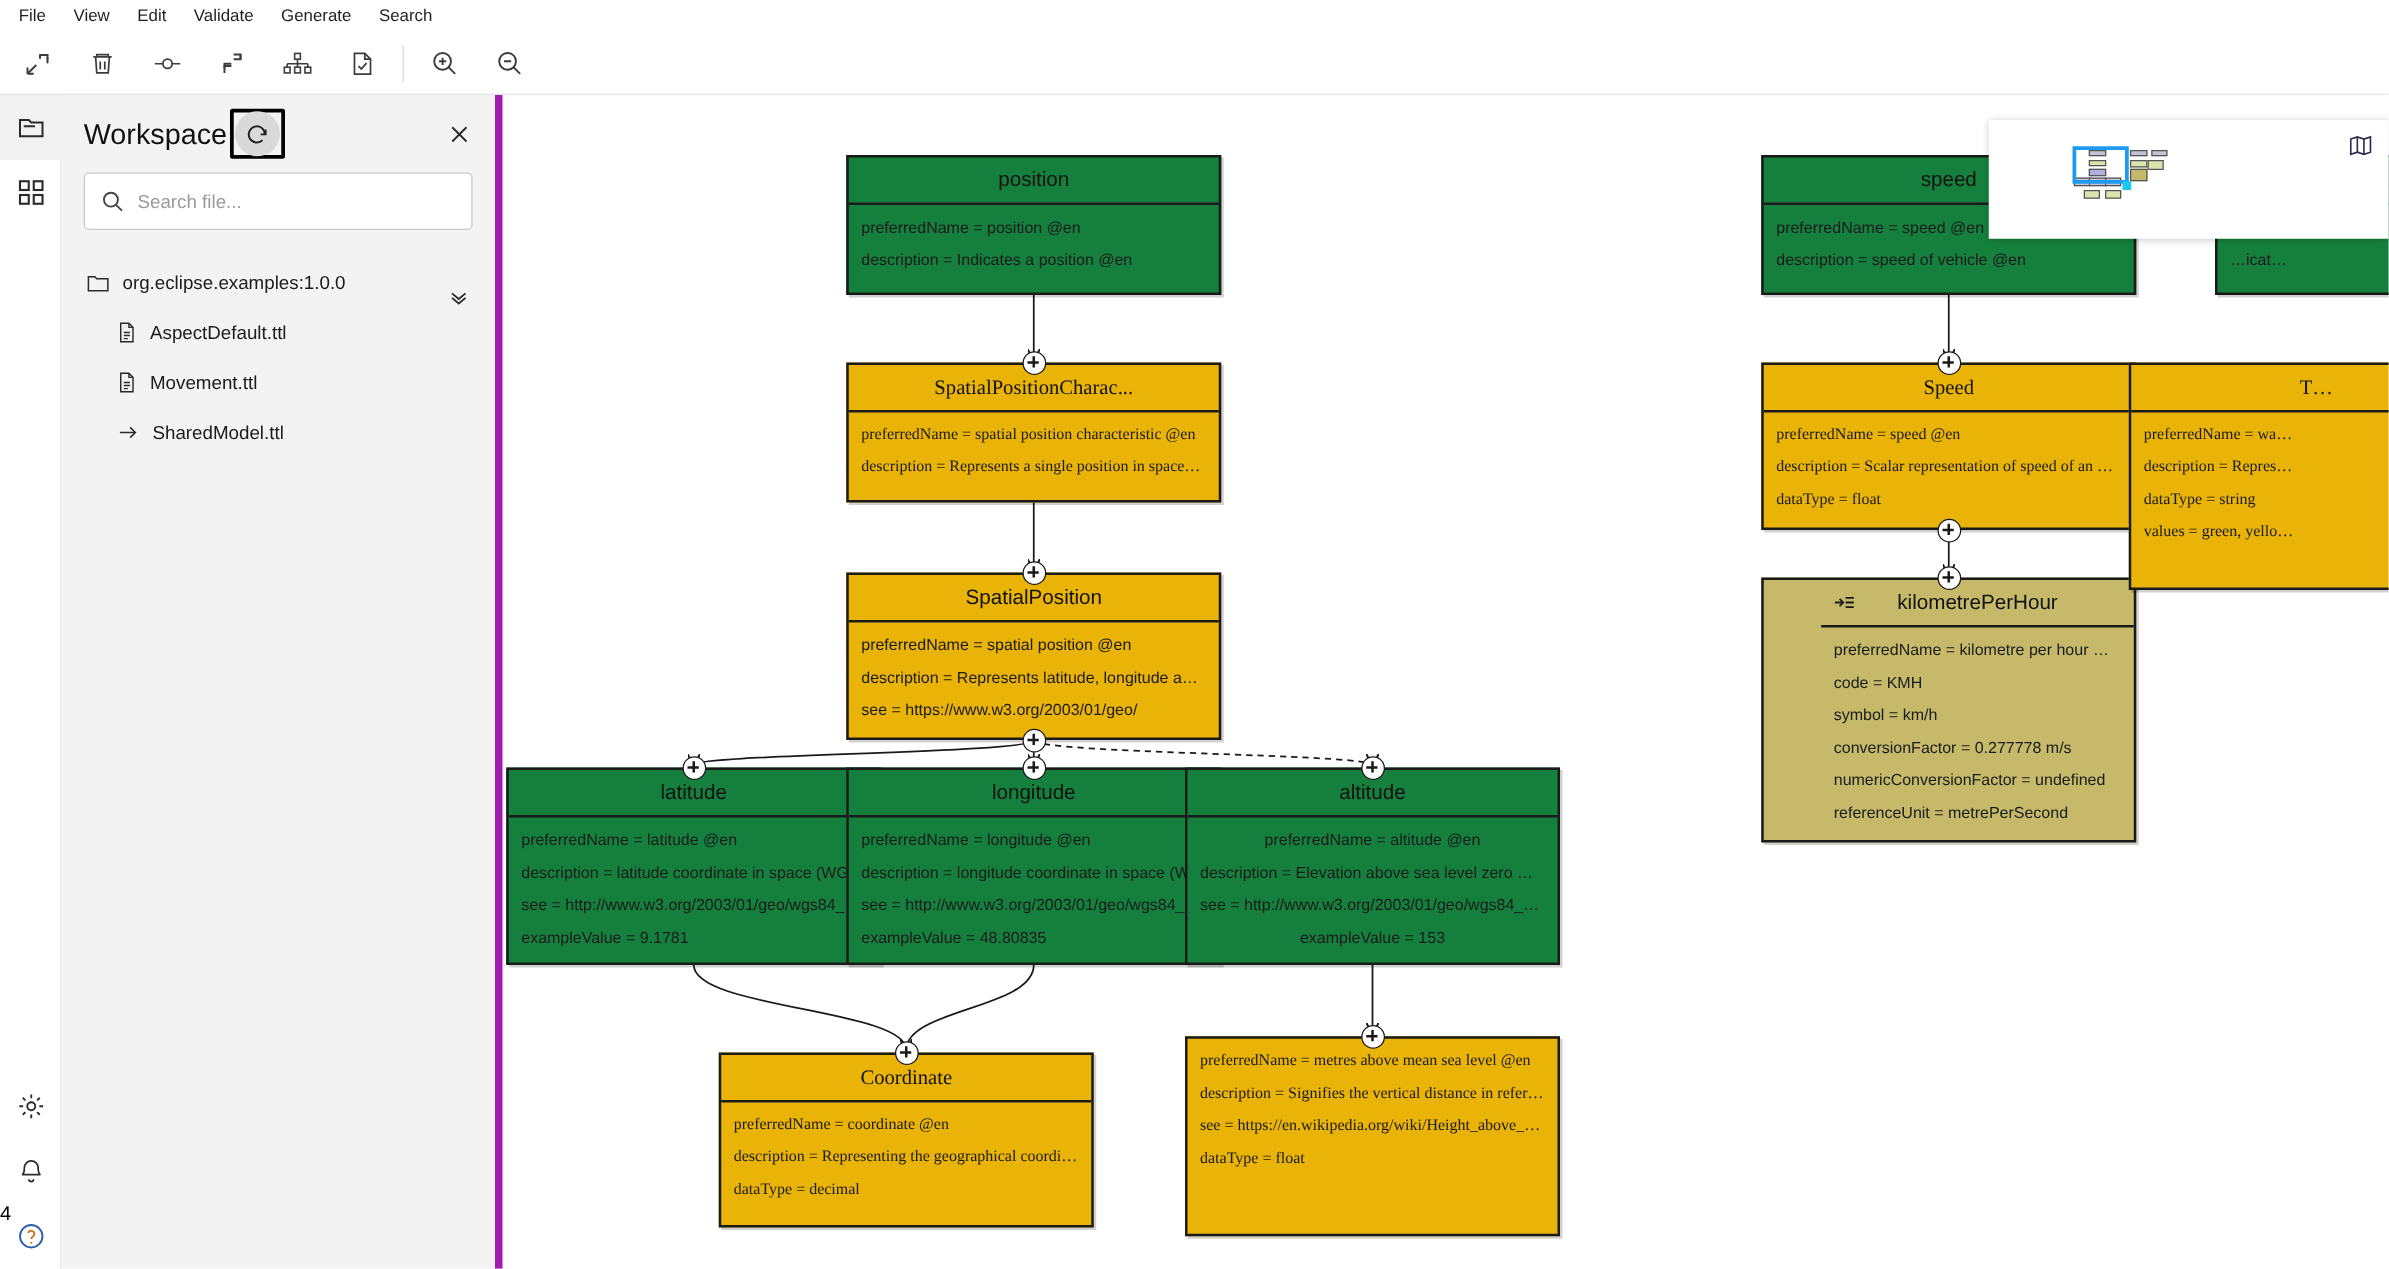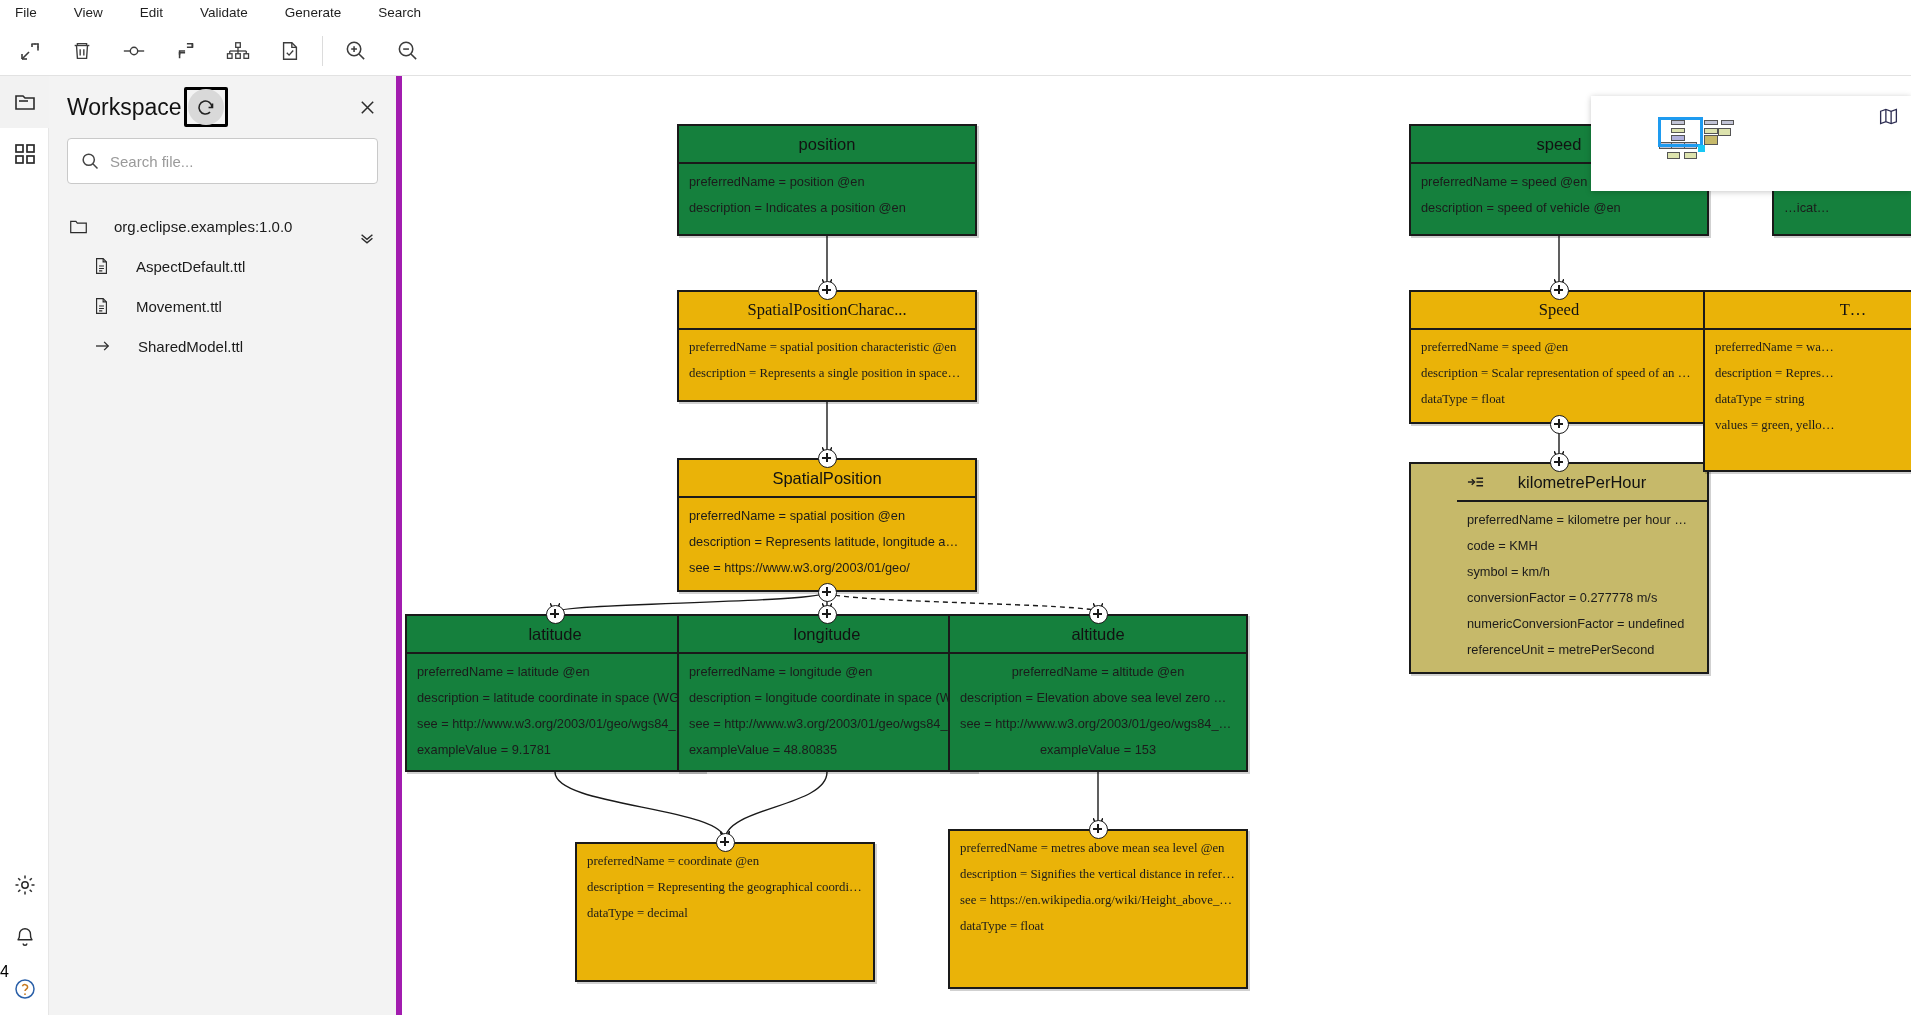--- a/index.html
+++ b/index.html
@@ -7,21 +7,21 @@
     width: 1911px; height: 1015px;
     font-family: "Liberation Sans", sans-serif;
     background: #ffffff; overflow: hidden;
   }
   #app { position: relative; width: 1911px; height: 1015px; }
 
   
   .menubar {
     position: absolute; top: 0; left: 0; width: 1911px; height: 26px;
     background: #ffffff; display: flex; align-items: center;
-    padding-left: 4px; gap: 15px;
+    padding-left: 4px; gap: 0px;
   }
   .menubar .mi {
     font-size: 13.5px; color: #1f1f1f; padding: 3px 11px;
     line-height: 16px; cursor: default; white-space: nowrap;
   }
 
   
   .toolbar {
     position: absolute; top: 26px; left: 0; width: 1911px; height: 50px;
     background: #ffffff; border-bottom: 1px solid #e2e2e2;
@@ -83,21 +83,21 @@
     flex: 1; background: transparent; font-family: "Liberation Sans", sans-serif;
   }
   .searchbox input::placeholder { color: #9a9a9a; }
   .collapse-btn {
     position: absolute; right: 16px; top: 152px; width: 26px; height: 26px;
     display: flex; align-items: center; justify-content: center; cursor: pointer;
     color: #2b2b2b;
   }
   .tree { margin-top: 22px; padding: 0 10px 0 18px; }
   .tree-row {
-    display: flex; align-items: center; gap: 26px; height: 40px;
+    display: flex; align-items: center; gap: 10px; height: 40px;
     font-size: 15px; color: #1b1b1b; cursor: pointer; padding-left: 2px;
   }
   .tree-row.child { padding-left: 26px; }
 
   
   .canvas {
     position: absolute; top: 76px; left: 403px;
     width: 1508px; height: 939px; background: #ffffff; overflow: hidden;
   }
   .canvas-inner { position: absolute; top: 0; left: 0; width: 1508px; height: 939px; }
@@ -434,20 +434,23 @@
             <span>altitude</span>
           </div>
           <div class="node-body">
             <div class="node-attr">preferredName = altitude @en</div>
             <div class="node-attr">description = Elevation above sea level zero @en</div>
             <div class="node-attr">see = http://www.w3.org/2003/01/geo/wgs84_pos…</div>
             <div class="node-attr">exampleValue = 153</div>
           </div>
         </div>
         <div class="node n-green" style="left: 172px; top: 766px; width: 300px; height: 140px;">
+          <div class="node-title">
+            <span>Coordinate</span>
+          </div>
           <div class="node-body">
             <div class="node-attr">preferredName = coordinate @en</div>
             <div class="node-attr">description = Representing the geographical coordi…</div>
             <div class="node-attr">dataType = decimal</div>
           </div>
         </div>
         <div class="node n-green" style="left: 545px; top: 753px; width: 300px; height: 160px;">
           <div class="node-body">
             <div class="node-attr">preferredName = metres above mean sea level @en</div>
             <div class="node-attr">description = Signifies the vertical distance in refer…</div>

